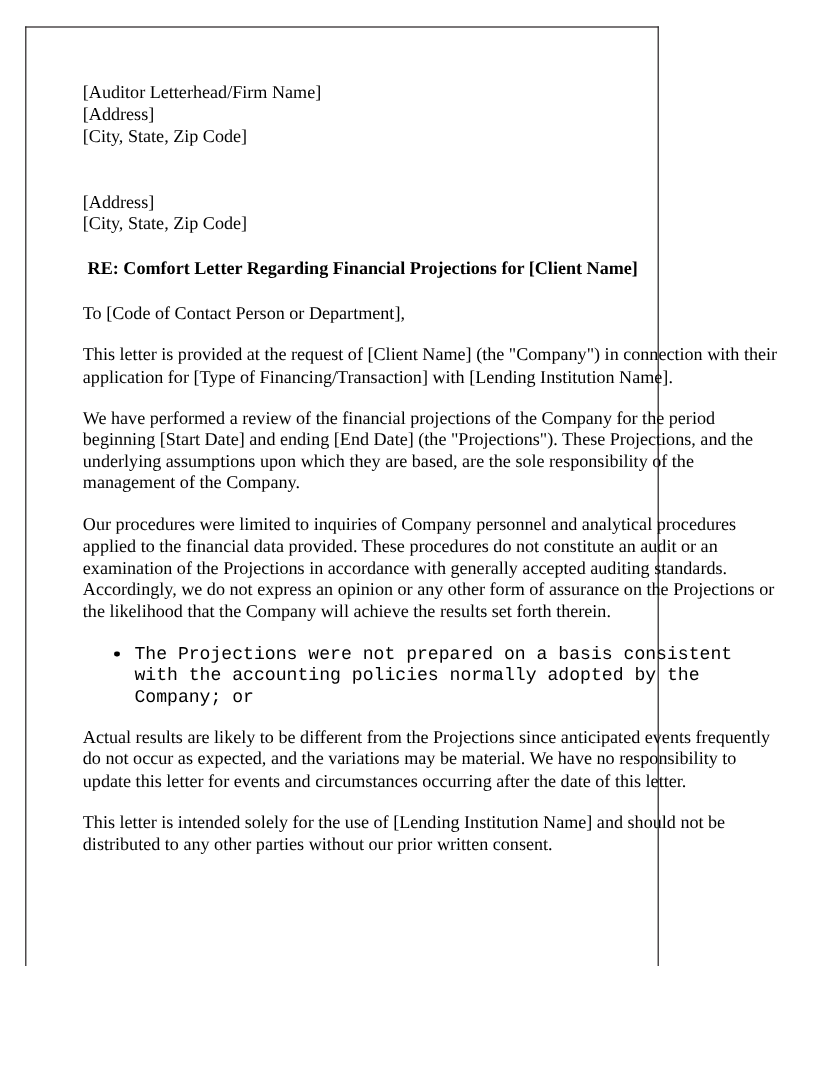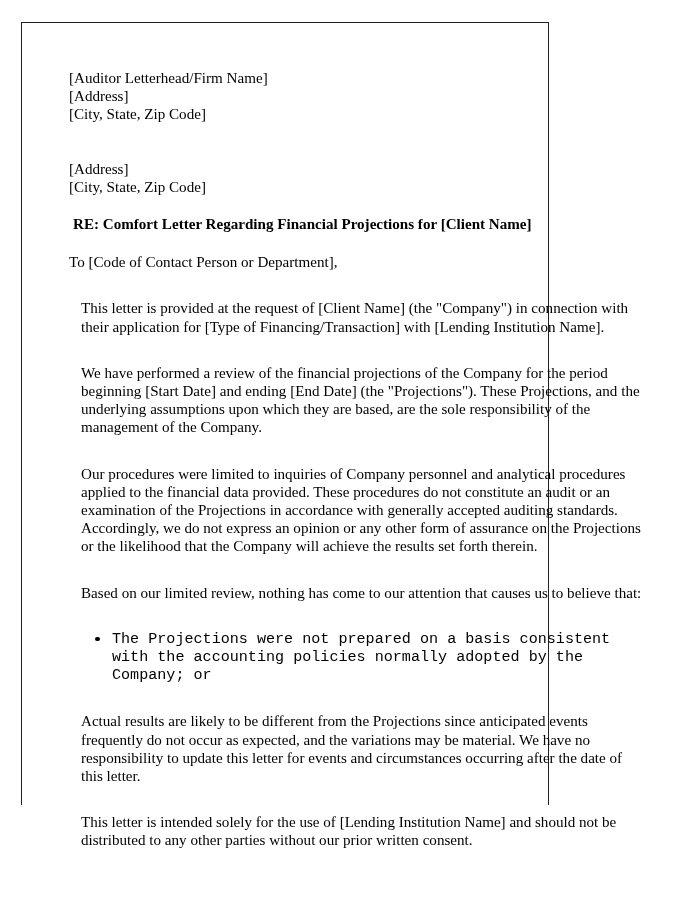--- a/index.html
+++ b/index.html
@@ -55,21 +55,21 @@
     margin: 4px;
     padding-top: 15px;
   }
 
   .salutation {
     margin: 0;
     padding-top: 16px;
   }
 
   p.body-para {
-    margin: 12px;
+    margin: 0;
     padding-top: 16px;
     text-align: left;
   }
 
   ul.bullets {
     margin: 0;
     padding-top: 16px;
     padding-left: 0;
     list-style: none;
     font-family: Liberation Mono, monospace;
@@ -114,21 +114,20 @@
     <div class="re-line">RE: Comfort Letter Regarding Financial Projections for [Client Name]</div>
 
     <div class="salutation">To [Code of Contact Person or Department],</div>
 
     <p class="body-para">This letter is provided at the request of [Client Name] (the "Company") in connection with their application for [Type of Financing/Transaction] with [Lending Institution Name].</p>
 
     <p class="body-para">We have performed a review of the financial projections of the Company for the period beginning [Start Date] and ending [End Date] (the "Projections"). These Projections, and the underlying assumptions upon which they are based, are the sole responsibility of the management of the Company.</p>
 
     <p class="body-para">Our procedures were limited to inquiries of Company personnel and analytical procedures applied to the financial data provided. These procedures do not constitute an audit or an examination of the Projections in accordance with generally accepted auditing standards. Accordingly, we do not express an opinion or any other form of assurance on the Projections or the likelihood that the Company will achieve the results set forth therein.</p>
 
-    <p class="body-para">Based on our limited review, nothing has come to our attention that causes us to believe that:</p>
 
     <ul class="bullets">
       <li>
         <span class="disc"></span>
         <span>The Projections were not prepared on a basis consistent with the accounting policies normally adopted by the Company; or</span>
       </li>
     </ul>
 
     <p class="body-para">Actual results are likely to be different from the Projections since anticipated events frequently do not occur as expected, and the variations may be material. We have no responsibility to update this letter for events and circumstances occurring after the date of this letter.</p>
 

